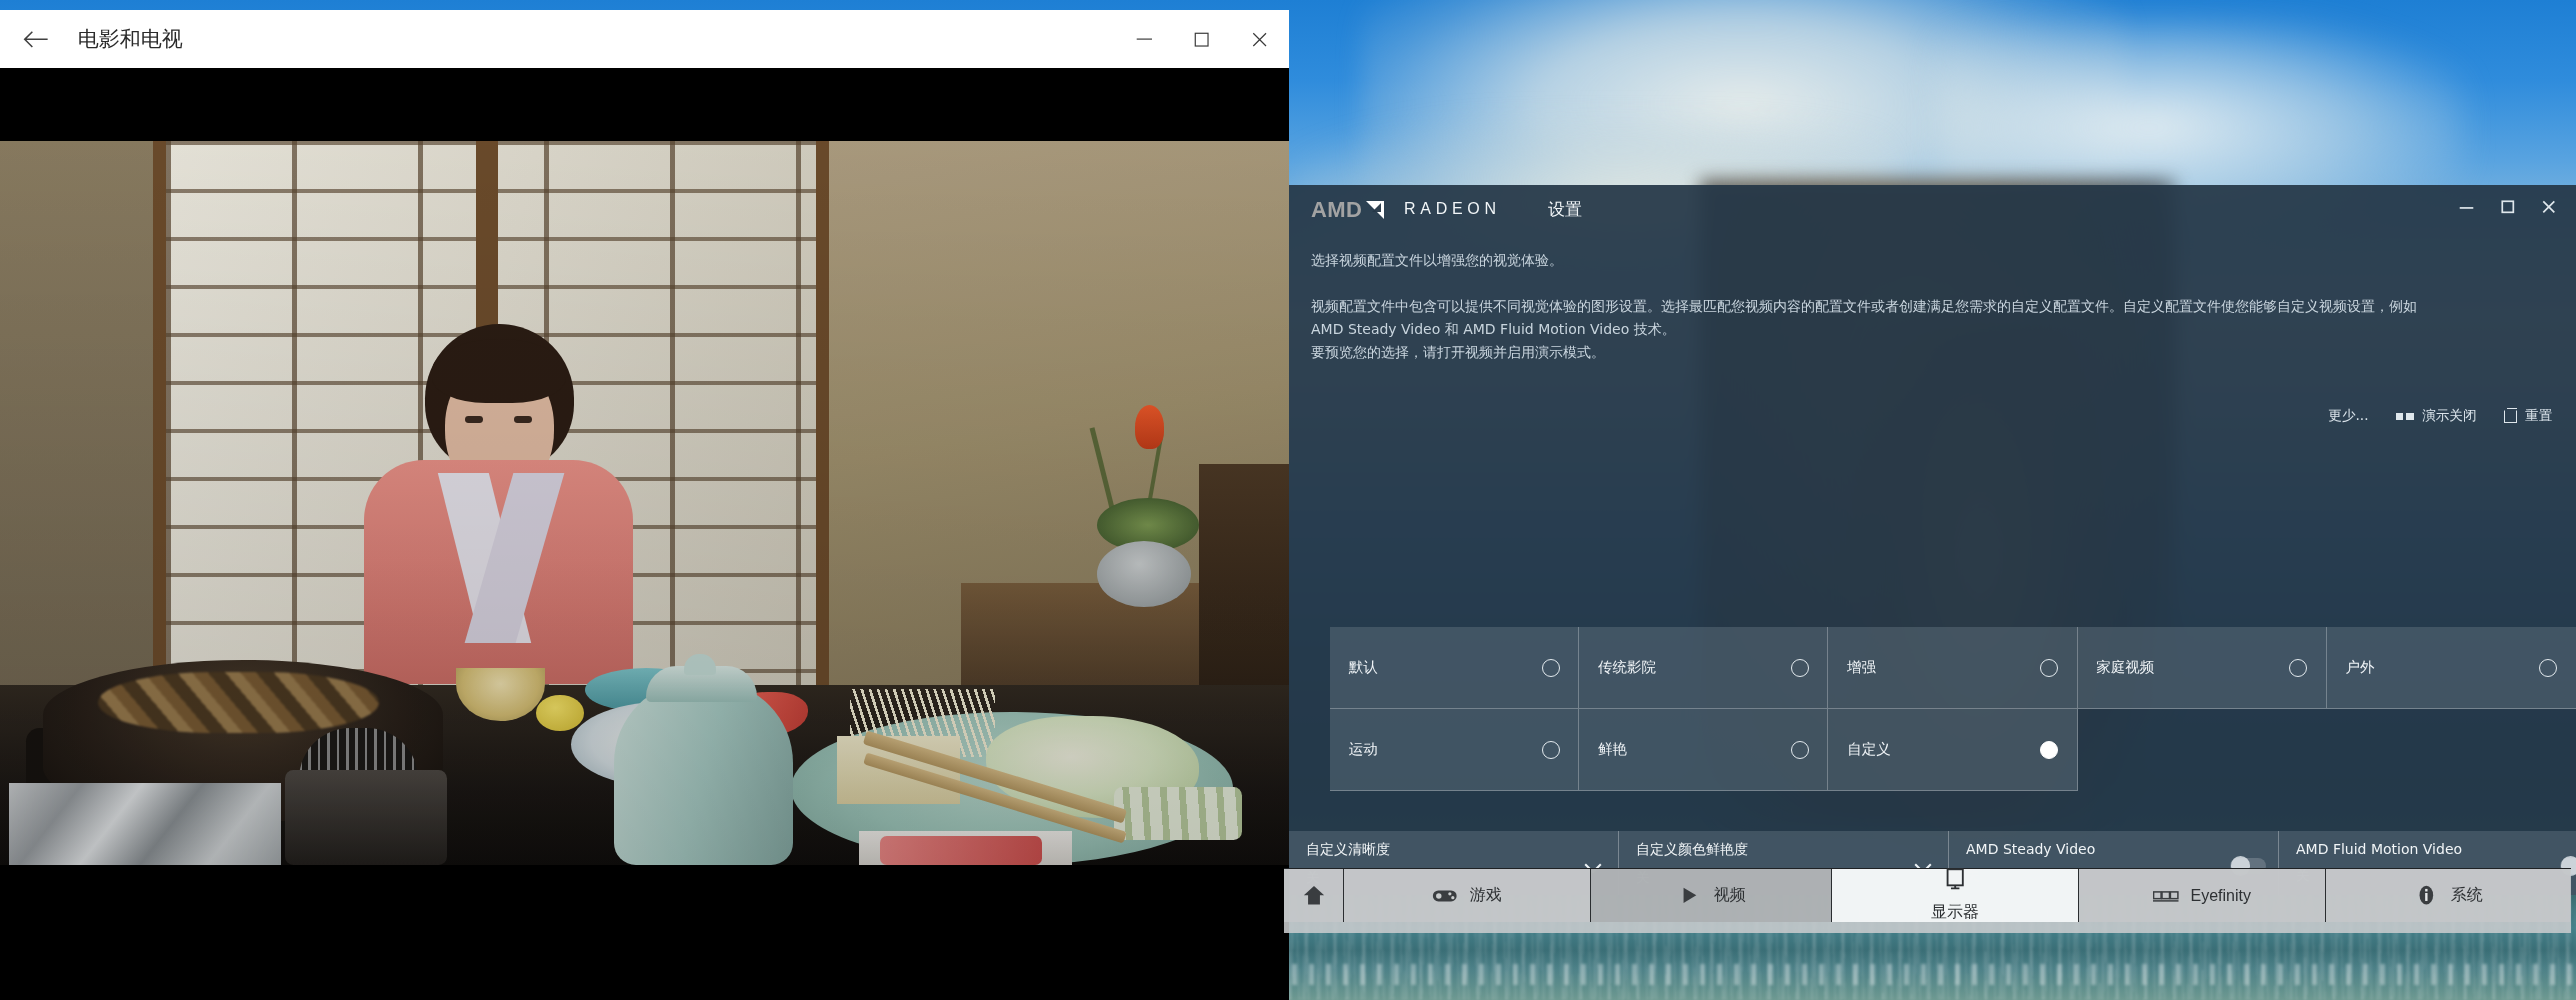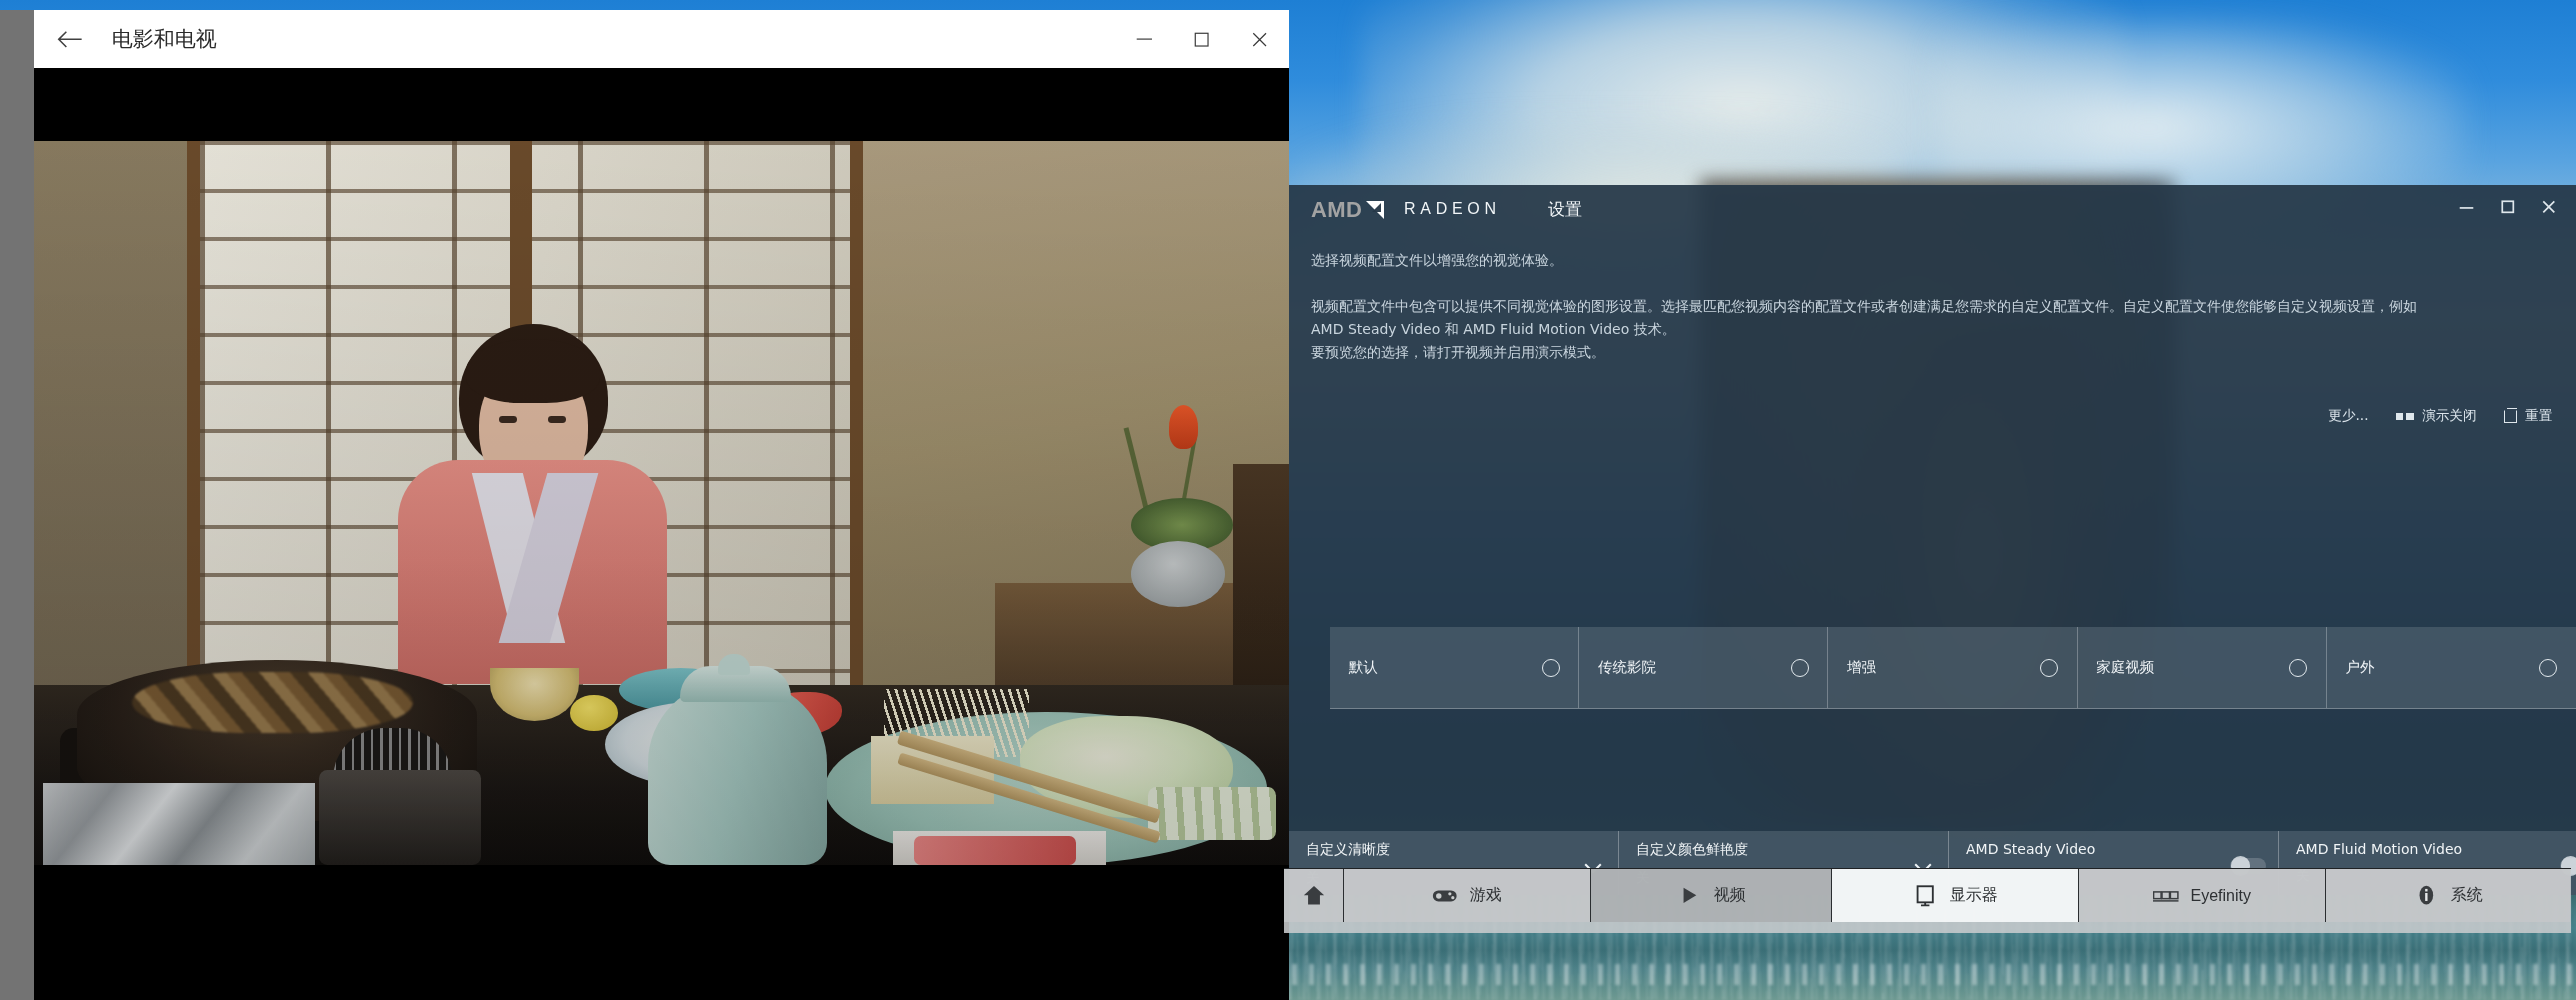--- a/index.html
+++ b/index.html
@@ -70,23 +70,22 @@
   }
   #desktop .seaFoam2 {
     position:absolute; left:0; right:0; bottom: 15.3px; height: 20.4px;
     background: repeating-linear-gradient(91deg, rgba(255,255,255,0.35) 0px, rgba(255,255,255,0.35) 5.1px, rgba(255,255,255,0) 5.1px, rgba(255,255,255,0) 17px);
     filter: blur(1.7px);
   }
 
   
   #mtvWindow {
     position: absolute; left: 0; top: 10.2px; width: 1289px; height: 990px;
-    background: #737373;
+    background: #6d28d9;
     overflow: hidden;
-    padding-left: 34px;
   }
   #mtvTitlebar {
     position: relative; height: 58px; background: #ffffff;
     display: flex; align-items: center;
   }
   #mtvBack {
     width: 71px; height: 58px; display:flex; align-items:center; justify-content:center;
     color: #404040; font-size: 25.5px; line-height: 1;
   }
   #mtvTitle {
@@ -333,21 +332,21 @@
     border-top: 1.7px solid #1e2124;
   }
   #nav .navitem {
     flex: 0 0 auto; height: 53px;
     display:flex; align-items:center; justify-content:center; gap: 12px;
     border-right: 1.7px solid #2a2d30;
     color:#2d3033; font-size: 16px;
     background: rgba(196,199,201,0.85);
   }
   #nav .navitem.home { width: 60px; gap: 0; }
-  #nav .navitem.active { background: rgba(244,246,247,0.96); }
+  #nav .navitem.active { background: rgba(244,246,247,0.96); flex-direction: column; }
   #nav .navitem.dim { background: rgba(170,174,176,0.85); }
   #nav .navitem:last-child { border-right: none; }
   #nav .navicon { display:flex; align-items:center; justify-content:center; width: 25.5px; height: 24px; }
   #nav svg { display:block; }
 </style>
 </head>
 <body>
 
 <div id="desktop">
   <div class="cloudA"></div>
@@ -520,20 +519,36 @@
       </div>
       <div class="pcell">
         <span>家庭视频</span>
         <span class="radio"></span>
       </div>
       <div class="pcell">
         <span>户外</span>
         <span class="radio"></span>
       </div>
     </div>
+    <div class="prow">
+      <div class="pcell">
+        <span>运动</span>
+        <span class="radio"></span>
+      </div>
+      <div class="pcell">
+        <span>鲜艳</span>
+        <span class="radio"></span>
+      </div>
+      <div class="pcell">
+        <span>自定义</span>
+        <span class="radio on"></span>
+      </div>
+      <div class="pcell blank"></div>
+      <div class="pcell blank"></div>
+    </div>
   </div>
 
   <div id="controls">
     <div class="ctl">
       <div class="ctlLabel">自定义清晰度</div>
       <div class="ctlValue">关</div>
       <span class="chev"></span>
     </div>
     <div class="ctl">
       <div class="ctlLabel">自定义颜色鲜艳度</div>

